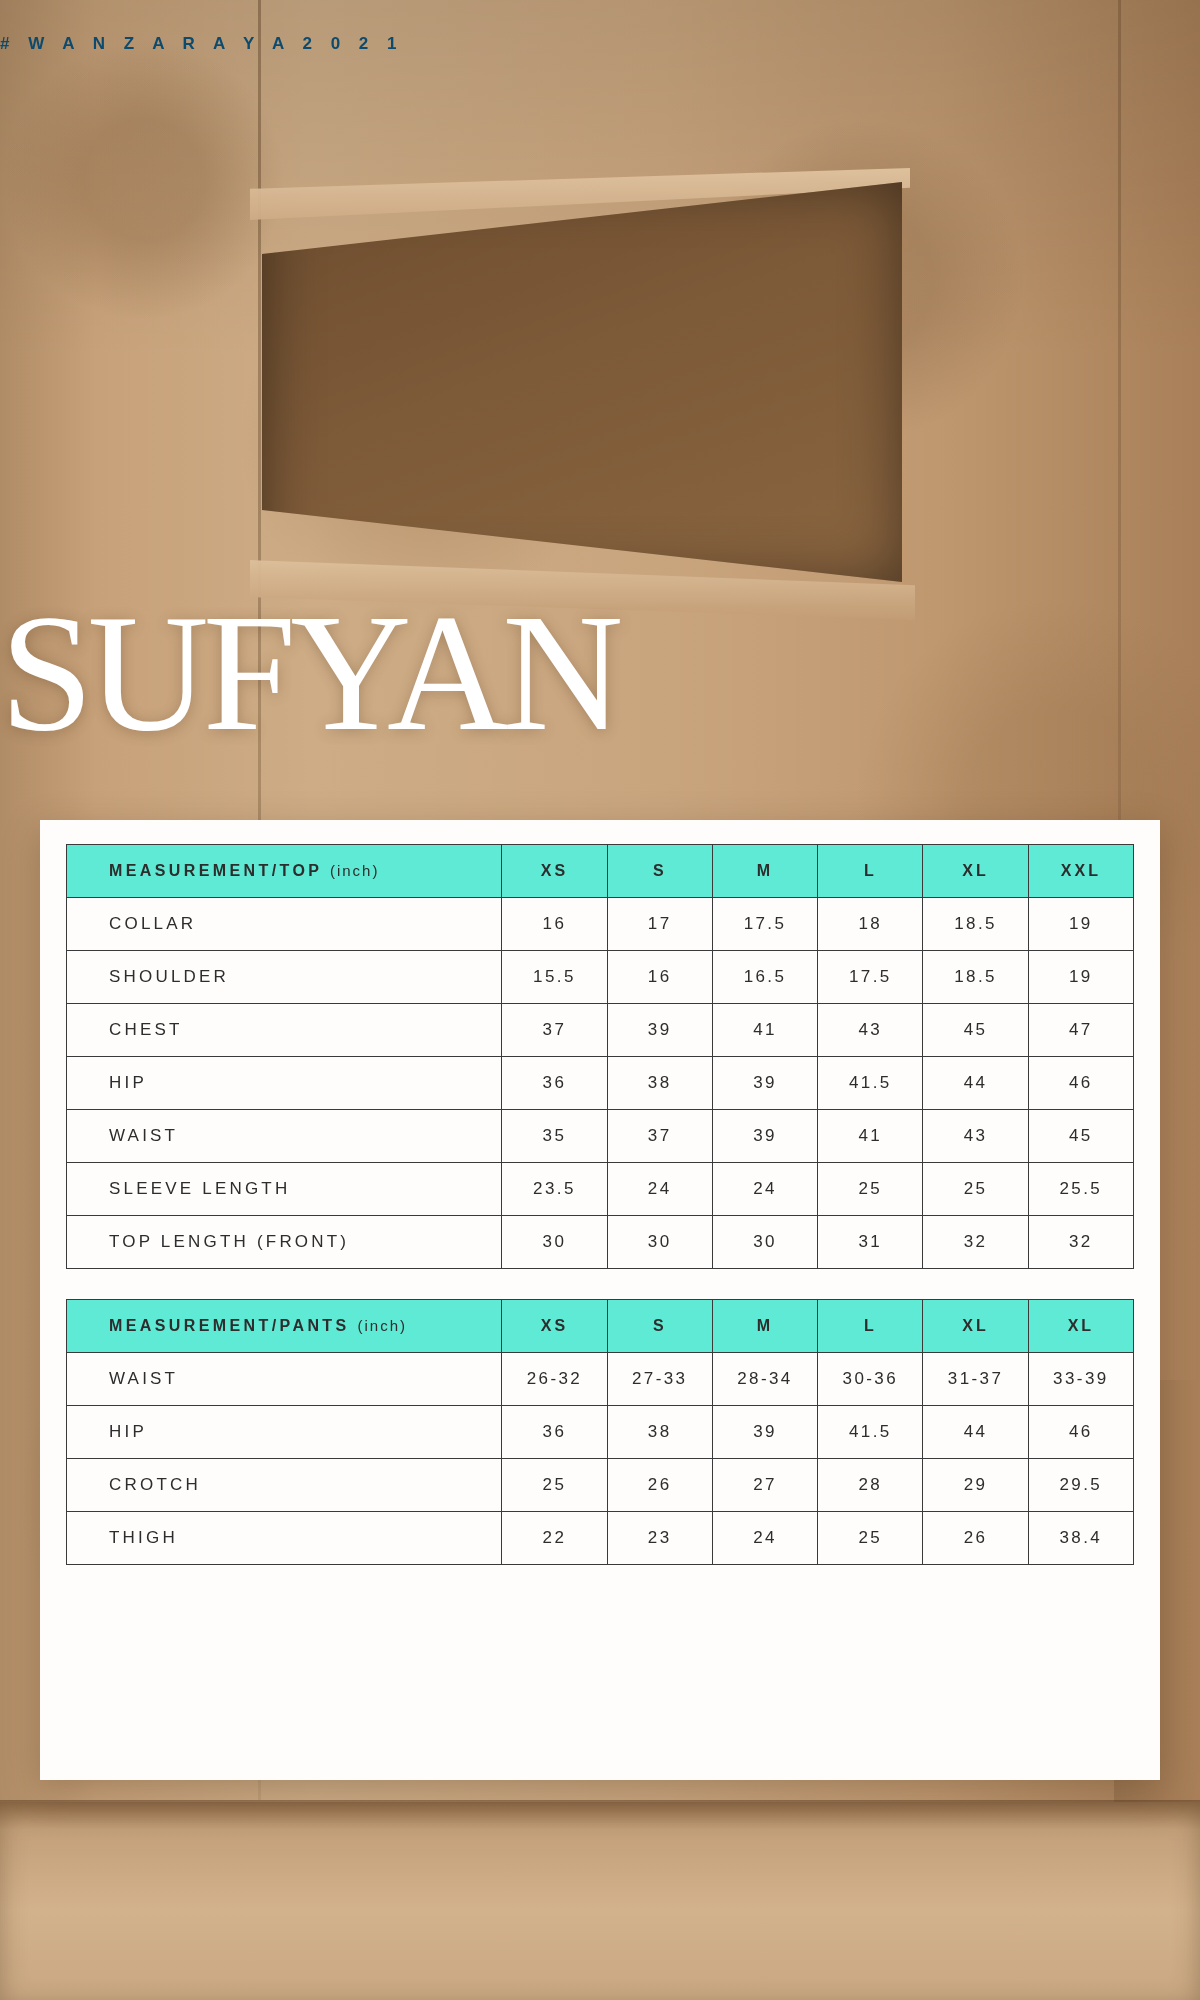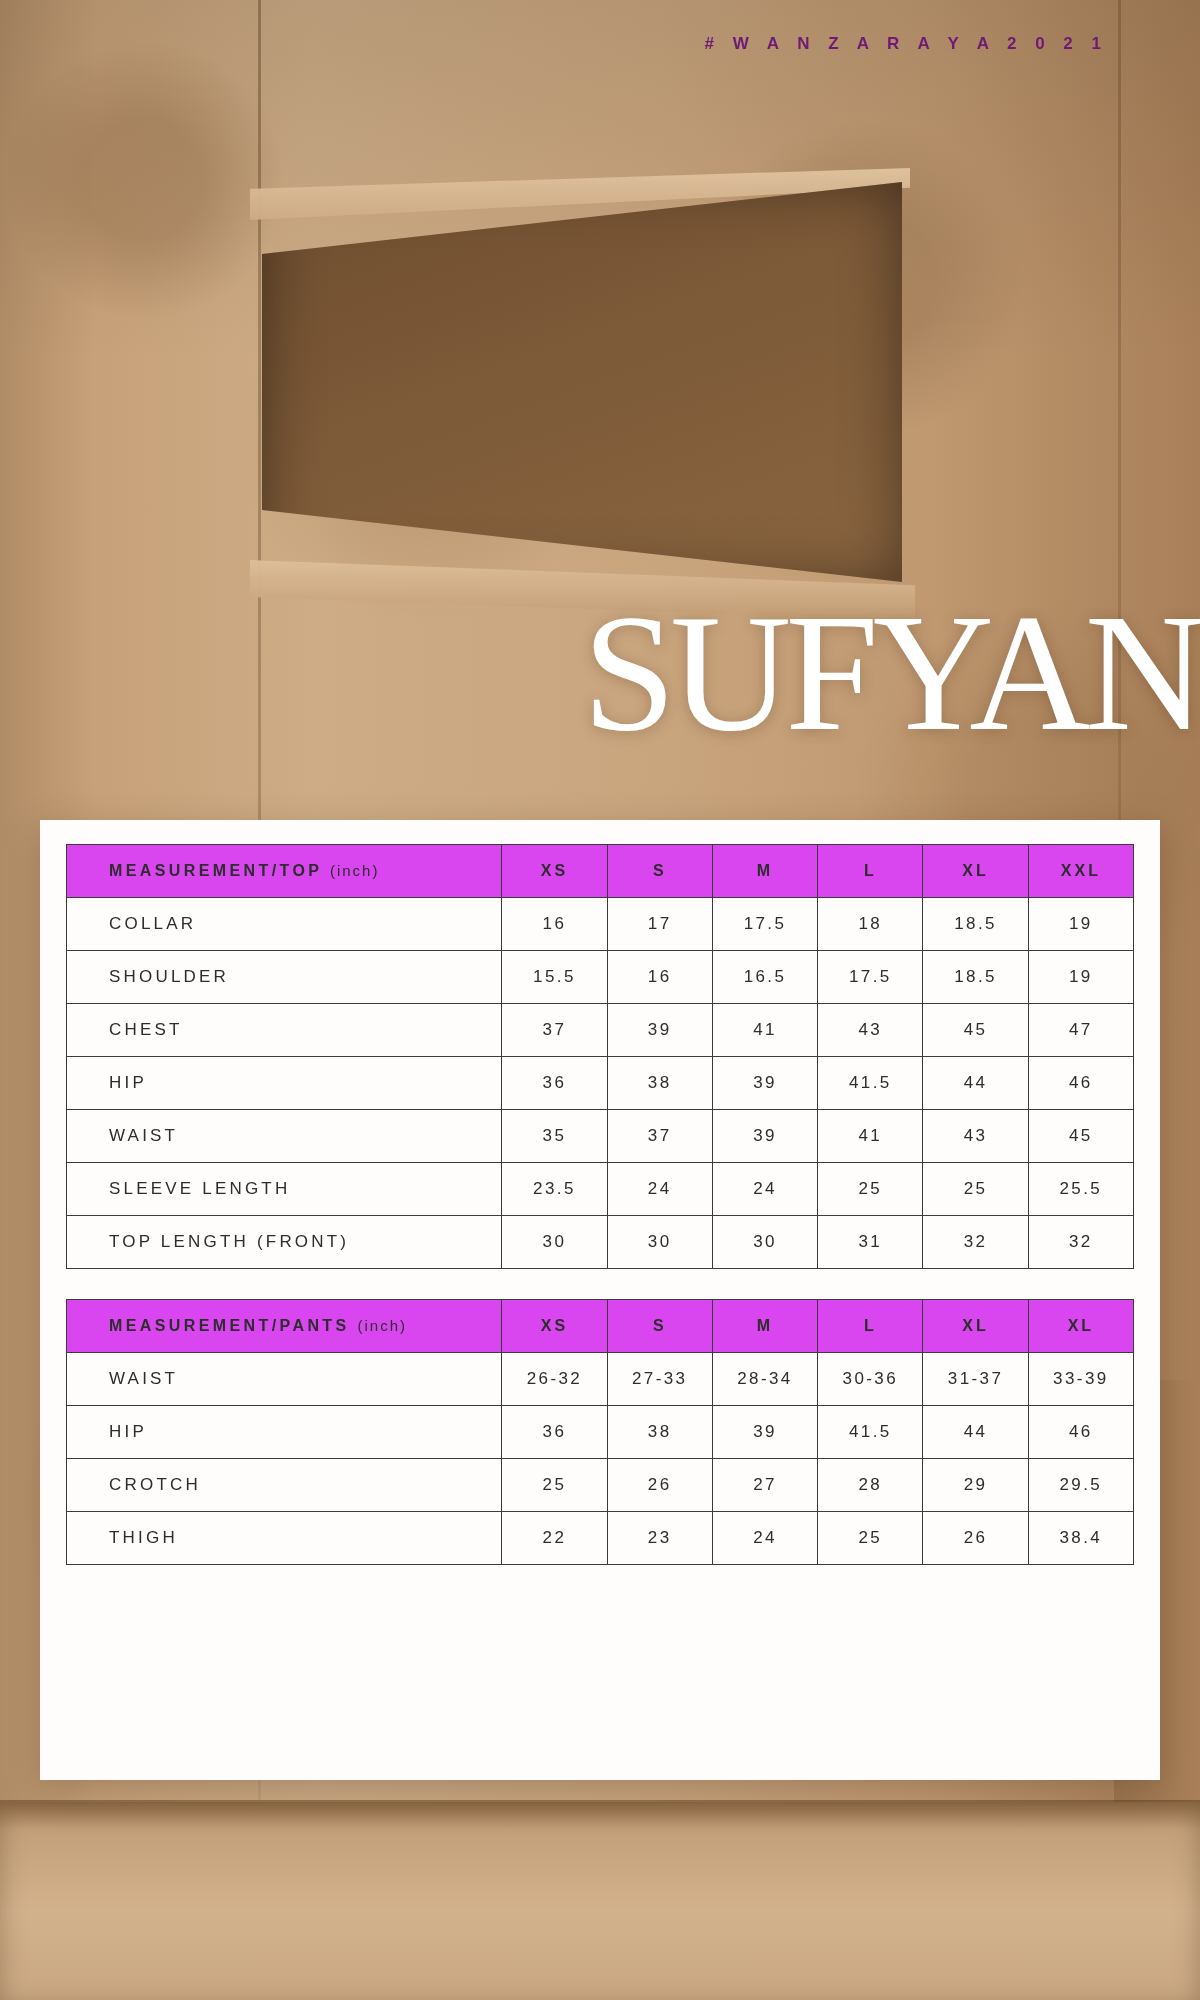--- a/index.html
+++ b/index.html
@@ -82,32 +82,32 @@
   .right-pillar {
     position: absolute;
     right: 0; top: 1380px; width: 86px; height: 440px;
     background: linear-gradient(90deg, rgba(120,86,54,0.35), rgba(170,128,88,0.15));
   }
 
   
   .hashtag {
     position: absolute;
     top: 34px; left: 0; width: 1108px;
-    text-align: right;
-    color: #701a75;
+    text-align: left;
+    color: #0c4a6e;
     font-size: 17px;
     letter-spacing: 7px;
     font-weight: 600;
   }
 
   
   .brand {
     position: absolute;
     top: 588px; left: 0; width: 1200px;
-    text-align: right;
+    text-align: left;
     color: #ffffff;
     font-family: "Liberation Serif", "DejaVu Serif", serif;
     font-size: 168px;
     line-height: 1;
     letter-spacing: -6px;
     font-weight: 400;
     text-shadow: 0 2px 14px rgba(80,52,26,0.30);
   }
 
   
@@ -130,21 +130,21 @@
   th, td {
     border: 1.6px solid #3a3a3a;
     height: 53px;
     font-size: 17px;
     color: #2d2d2d;
     text-align: center;
     letter-spacing: 2.4px;
     font-weight: 400;
   }
   thead th {
-    background: #d946ef;
+    background: #5eead4;
     font-weight: 700;
     letter-spacing: 3px;
     font-size: 16px;
     margin-left: 16px;
   }
   th.label-col, td.label-col {
     text-align: left;
     padding-left: 42px;
     letter-spacing: 3.2px;
   }

